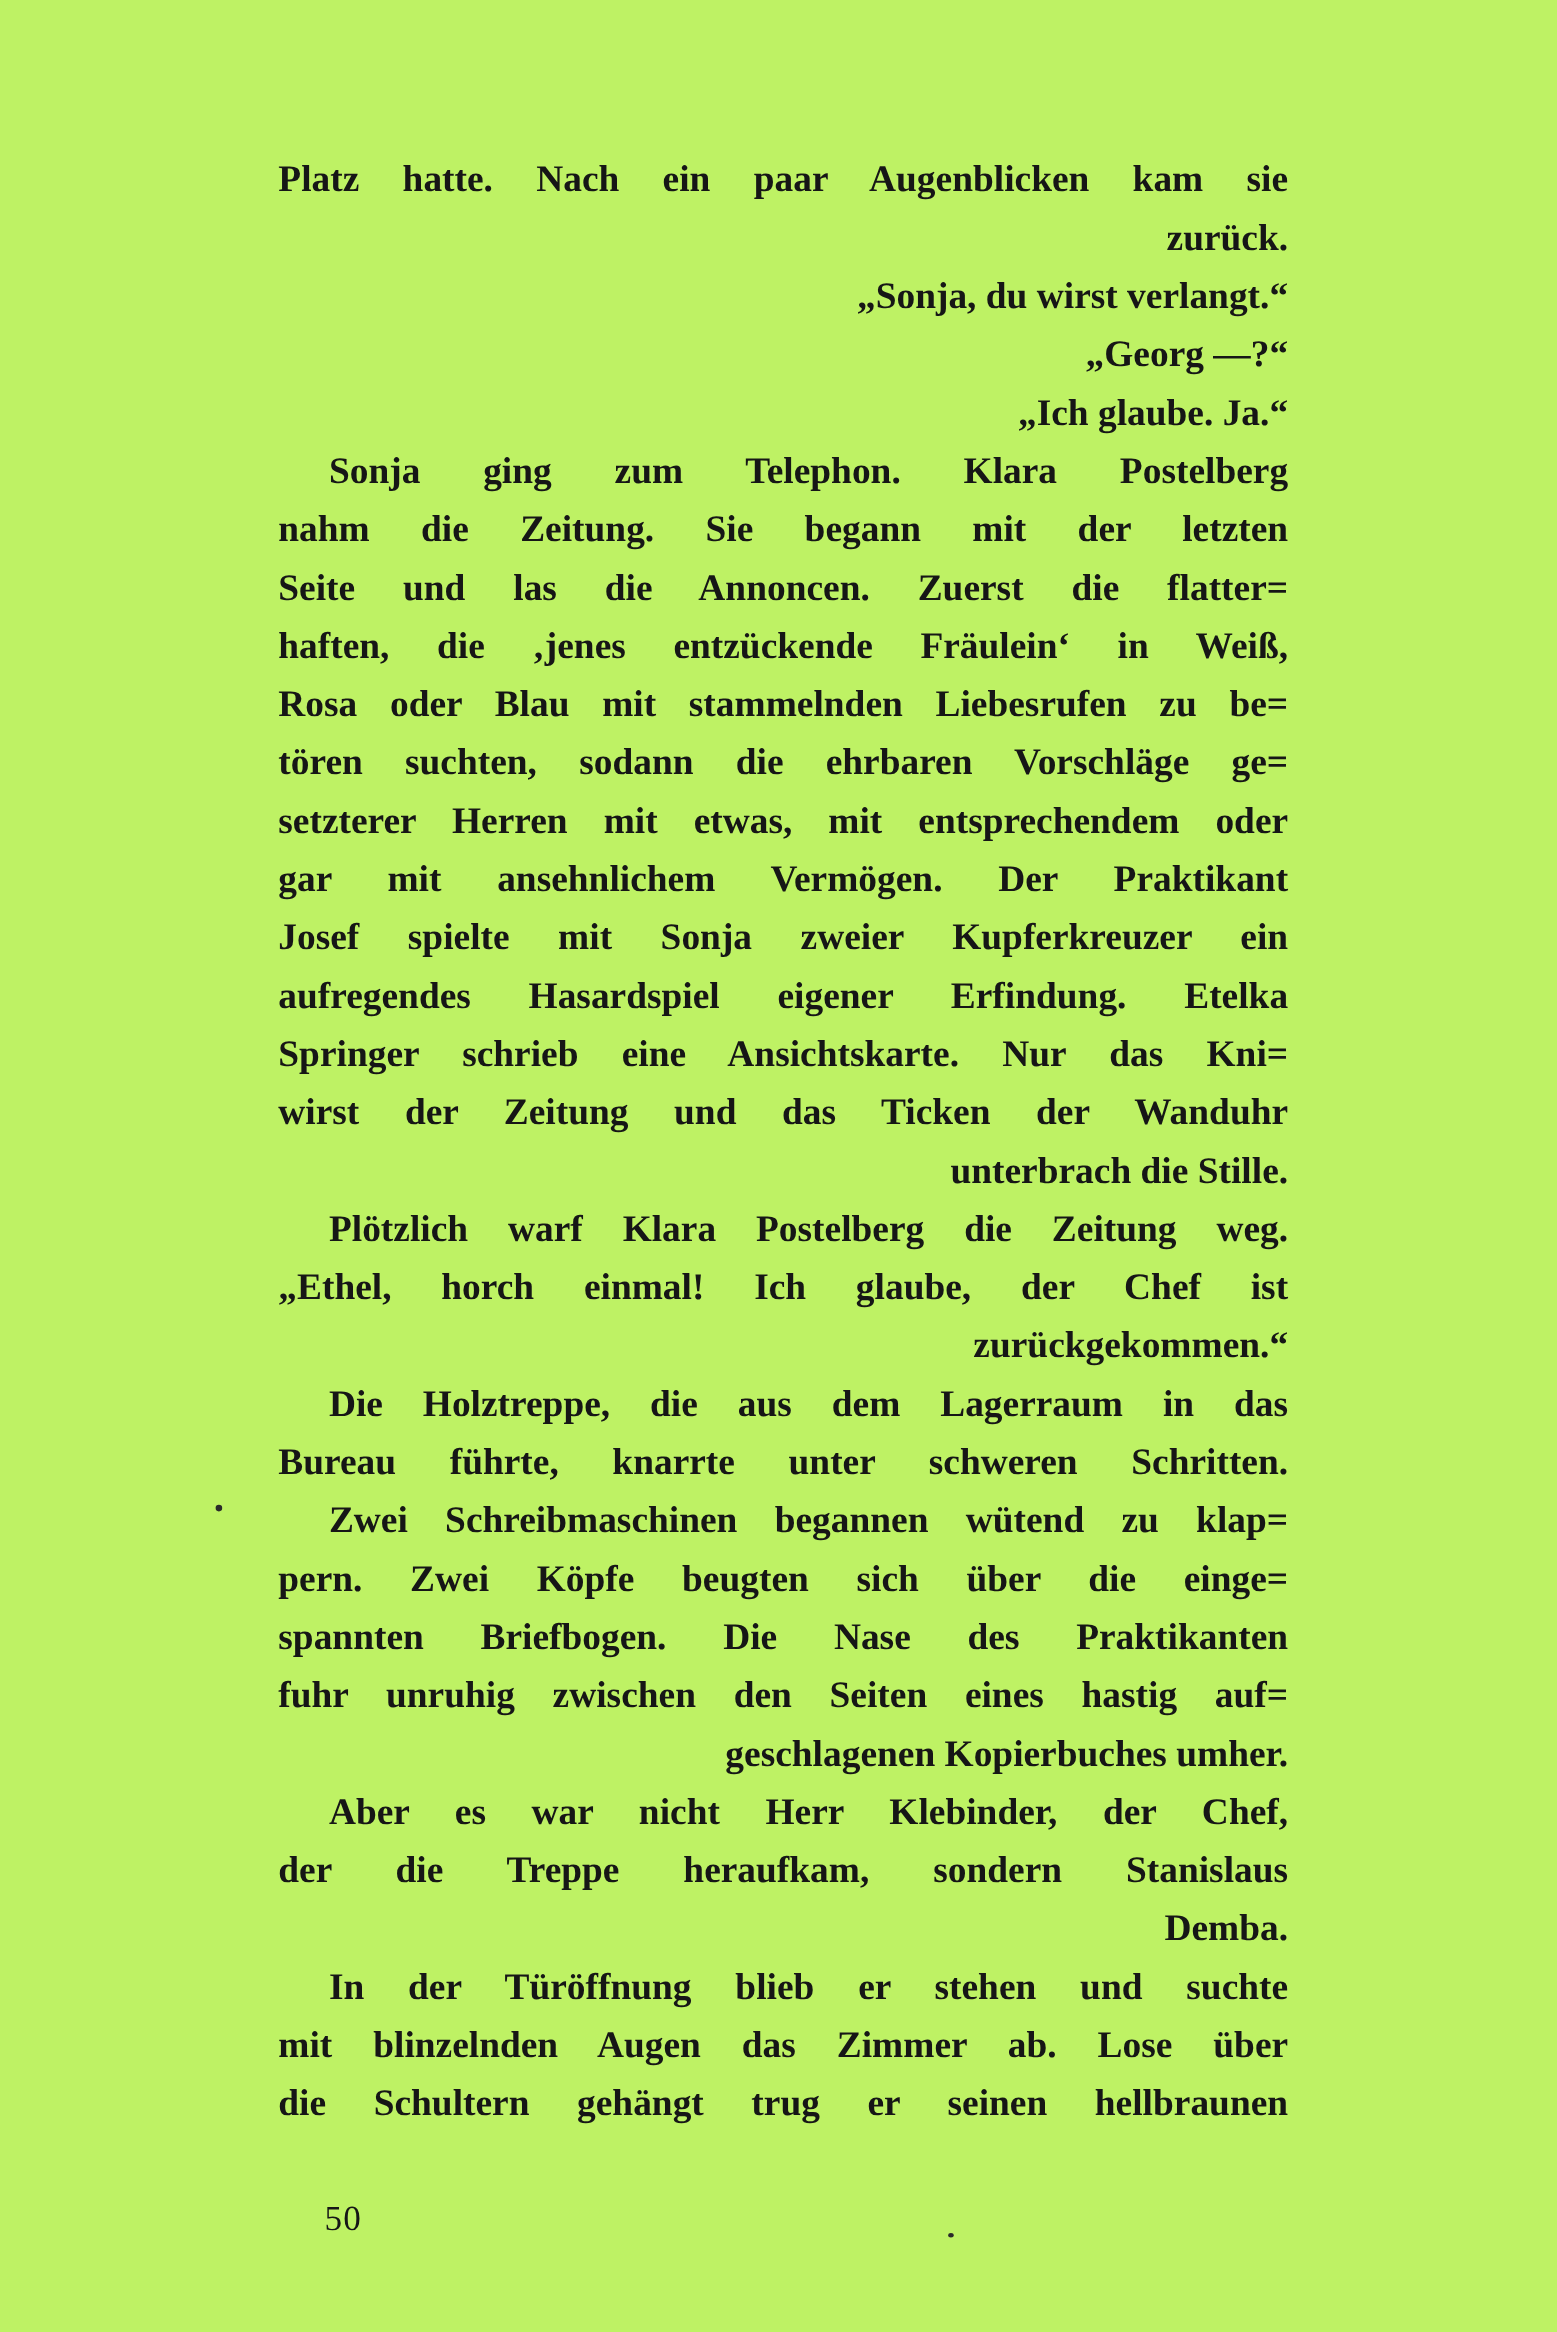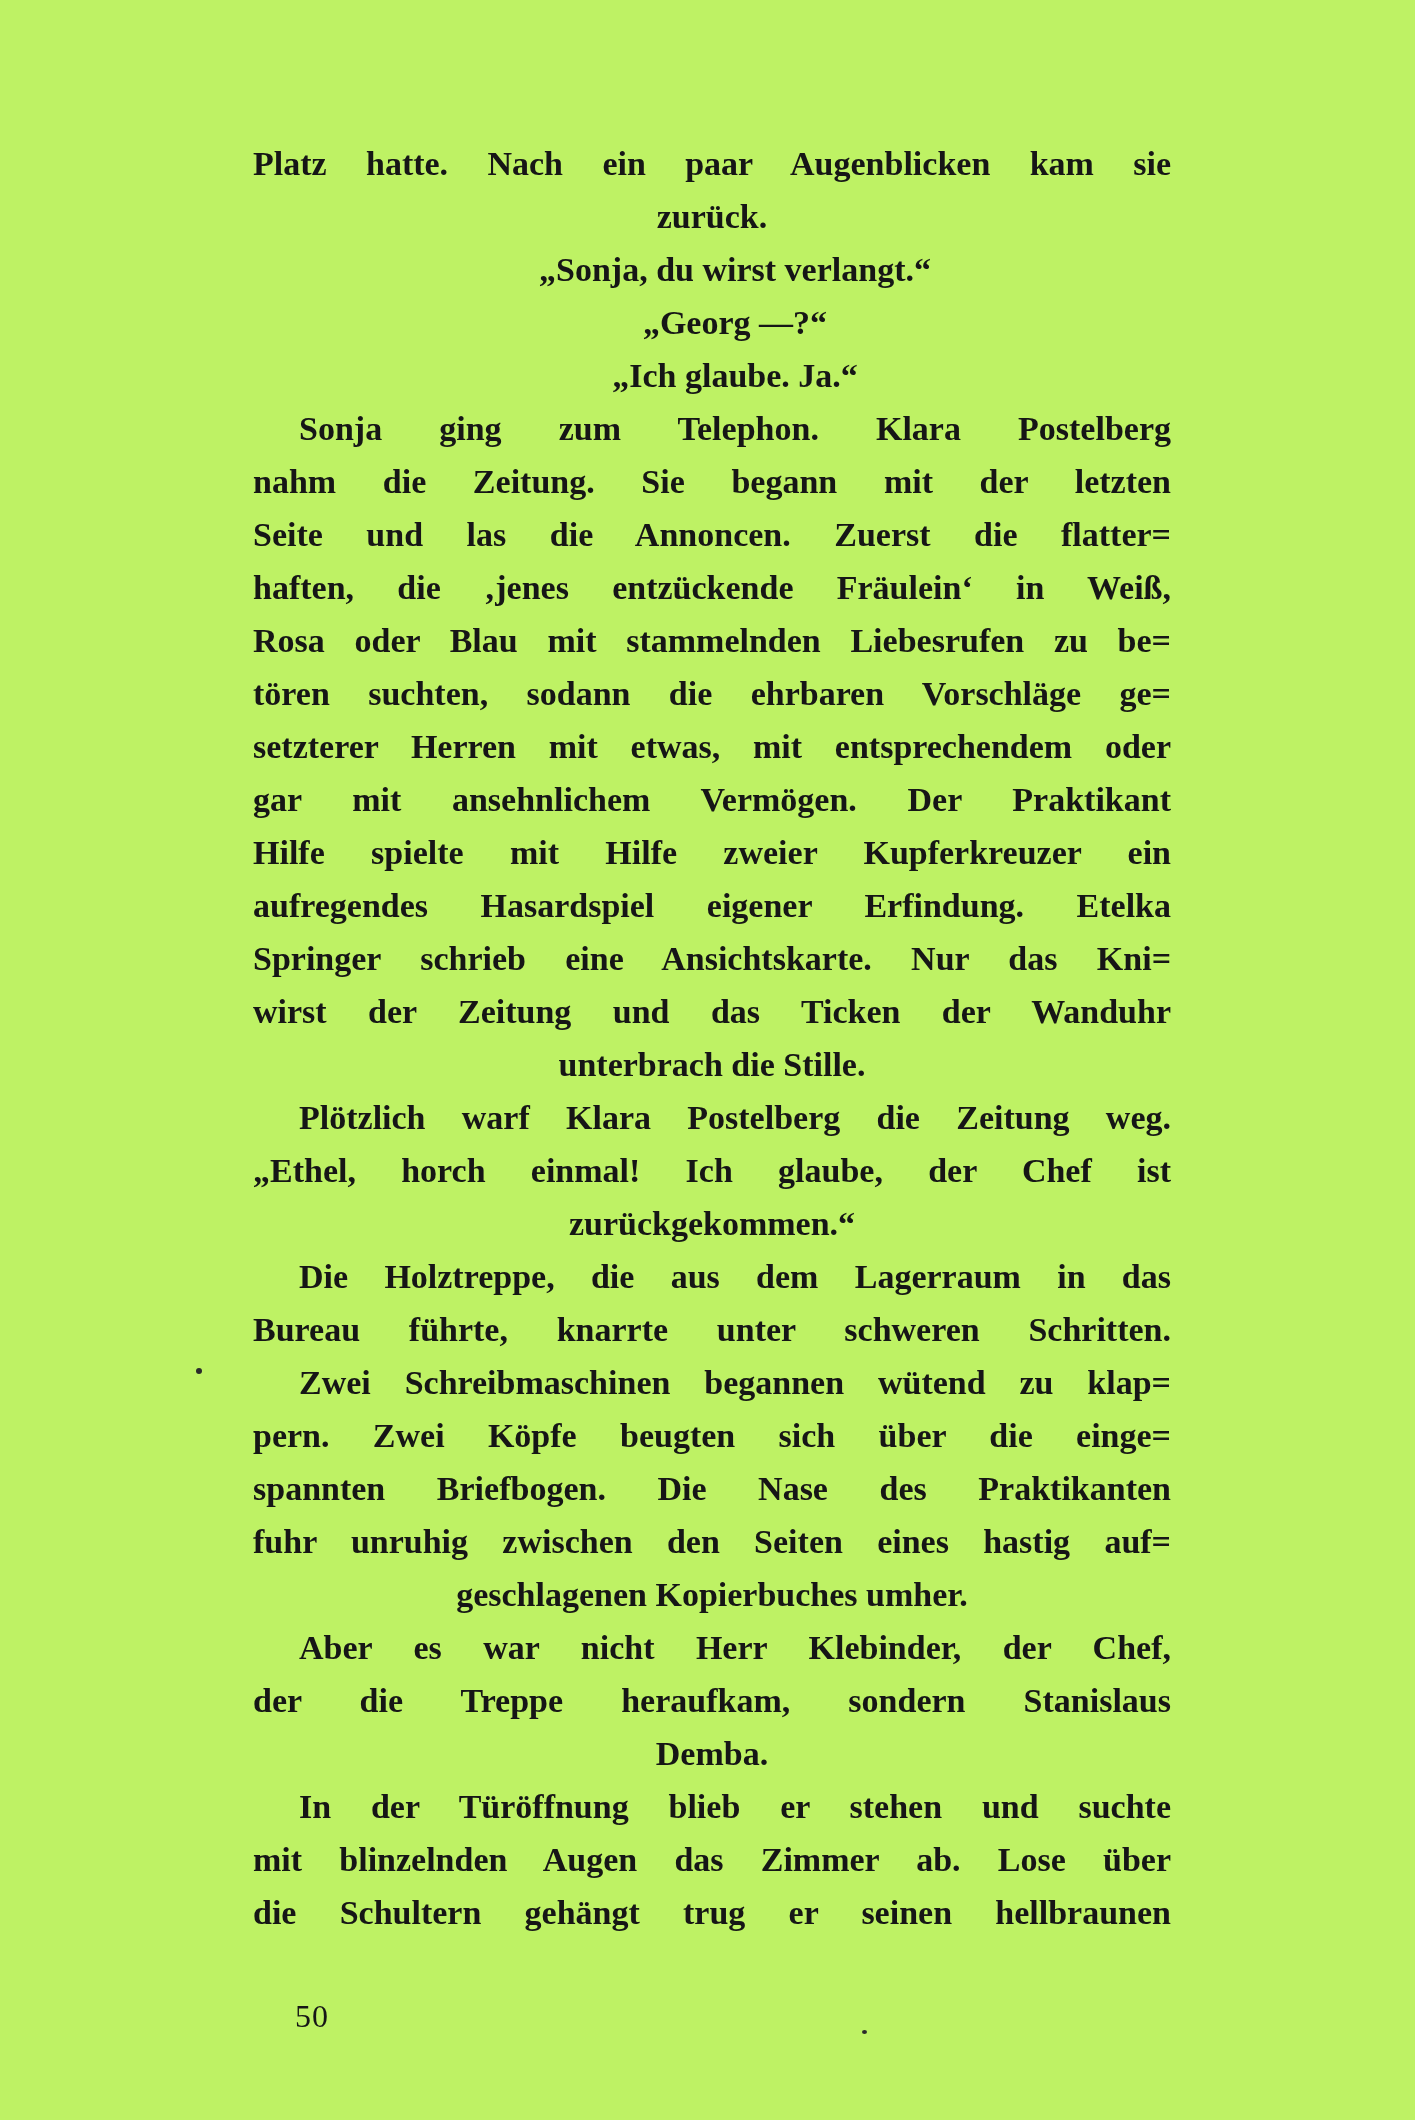--- a/index.html
+++ b/index.html
@@ -21,21 +21,21 @@
     position: absolute;
     left: 253px;
     top: 137px;
     width: 918px;
   }
   .line {
     font-size: 34px;
     line-height: 53px;
     height: 53px;
     white-space: normal;
-    text-align: center;
+    text-align: right;
   }
   .line.j {
     text-align: justify;
     text-align-last: justify;
   }
   .line.ind {
     padding-left: 46px;
   }
   .page-number {
     position: absolute;
@@ -66,21 +66,21 @@
     <div class="line ind">„Georg —?“</div>
     <div class="line ind">„Ich glaube. Ja.“</div>
     <div class="line j ind">Sonja ging zum Telephon. Klara Postelberg</div>
     <div class="line j">nahm die Zeitung. Sie begann mit der letzten</div>
     <div class="line j">Seite und las die Annoncen. Zuerst die flatter=</div>
     <div class="line j">haften, die ‚jenes entzückende Fräulein‘ in Weiß,</div>
     <div class="line j">Rosa oder Blau mit stammelnden Liebesrufen zu be=</div>
     <div class="line j">tören suchten, sodann die ehrbaren Vorschläge ge=</div>
     <div class="line j">setzterer Herren mit etwas, mit entsprechendem oder</div>
     <div class="line j">gar mit ansehnlichem Vermögen. Der Praktikant</div>
-    <div class="line j">Hilfe spielte mit Hilfe zweier Kupferkreuzer ein</div>
+    <div class="line j">Josef spielte mit Sonja zweier Kupferkreuzer ein</div>
     <div class="line j">aufregendes Hasardspiel eigener Erfindung. Etelka</div>
     <div class="line j">Springer schrieb eine Ansichtskarte. Nur das Kni=</div>
     <div class="line j">wirst der Zeitung und das Ticken der Wanduhr</div>
     <div class="line">unterbrach die Stille.</div>
     <div class="line j ind">Plötzlich warf Klara Postelberg die Zeitung weg.</div>
     <div class="line j">„Ethel, horch einmal! Ich glaube, der Chef ist</div>
     <div class="line">zurückgekommen.“</div>
     <div class="line j ind">Die Holztreppe, die aus dem Lagerraum in das</div>
     <div class="line j">Bureau führte, knarrte unter schweren Schritten.</div>
     <div class="line j ind">Zwei Schreibmaschinen begannen wütend zu klap=</div>

